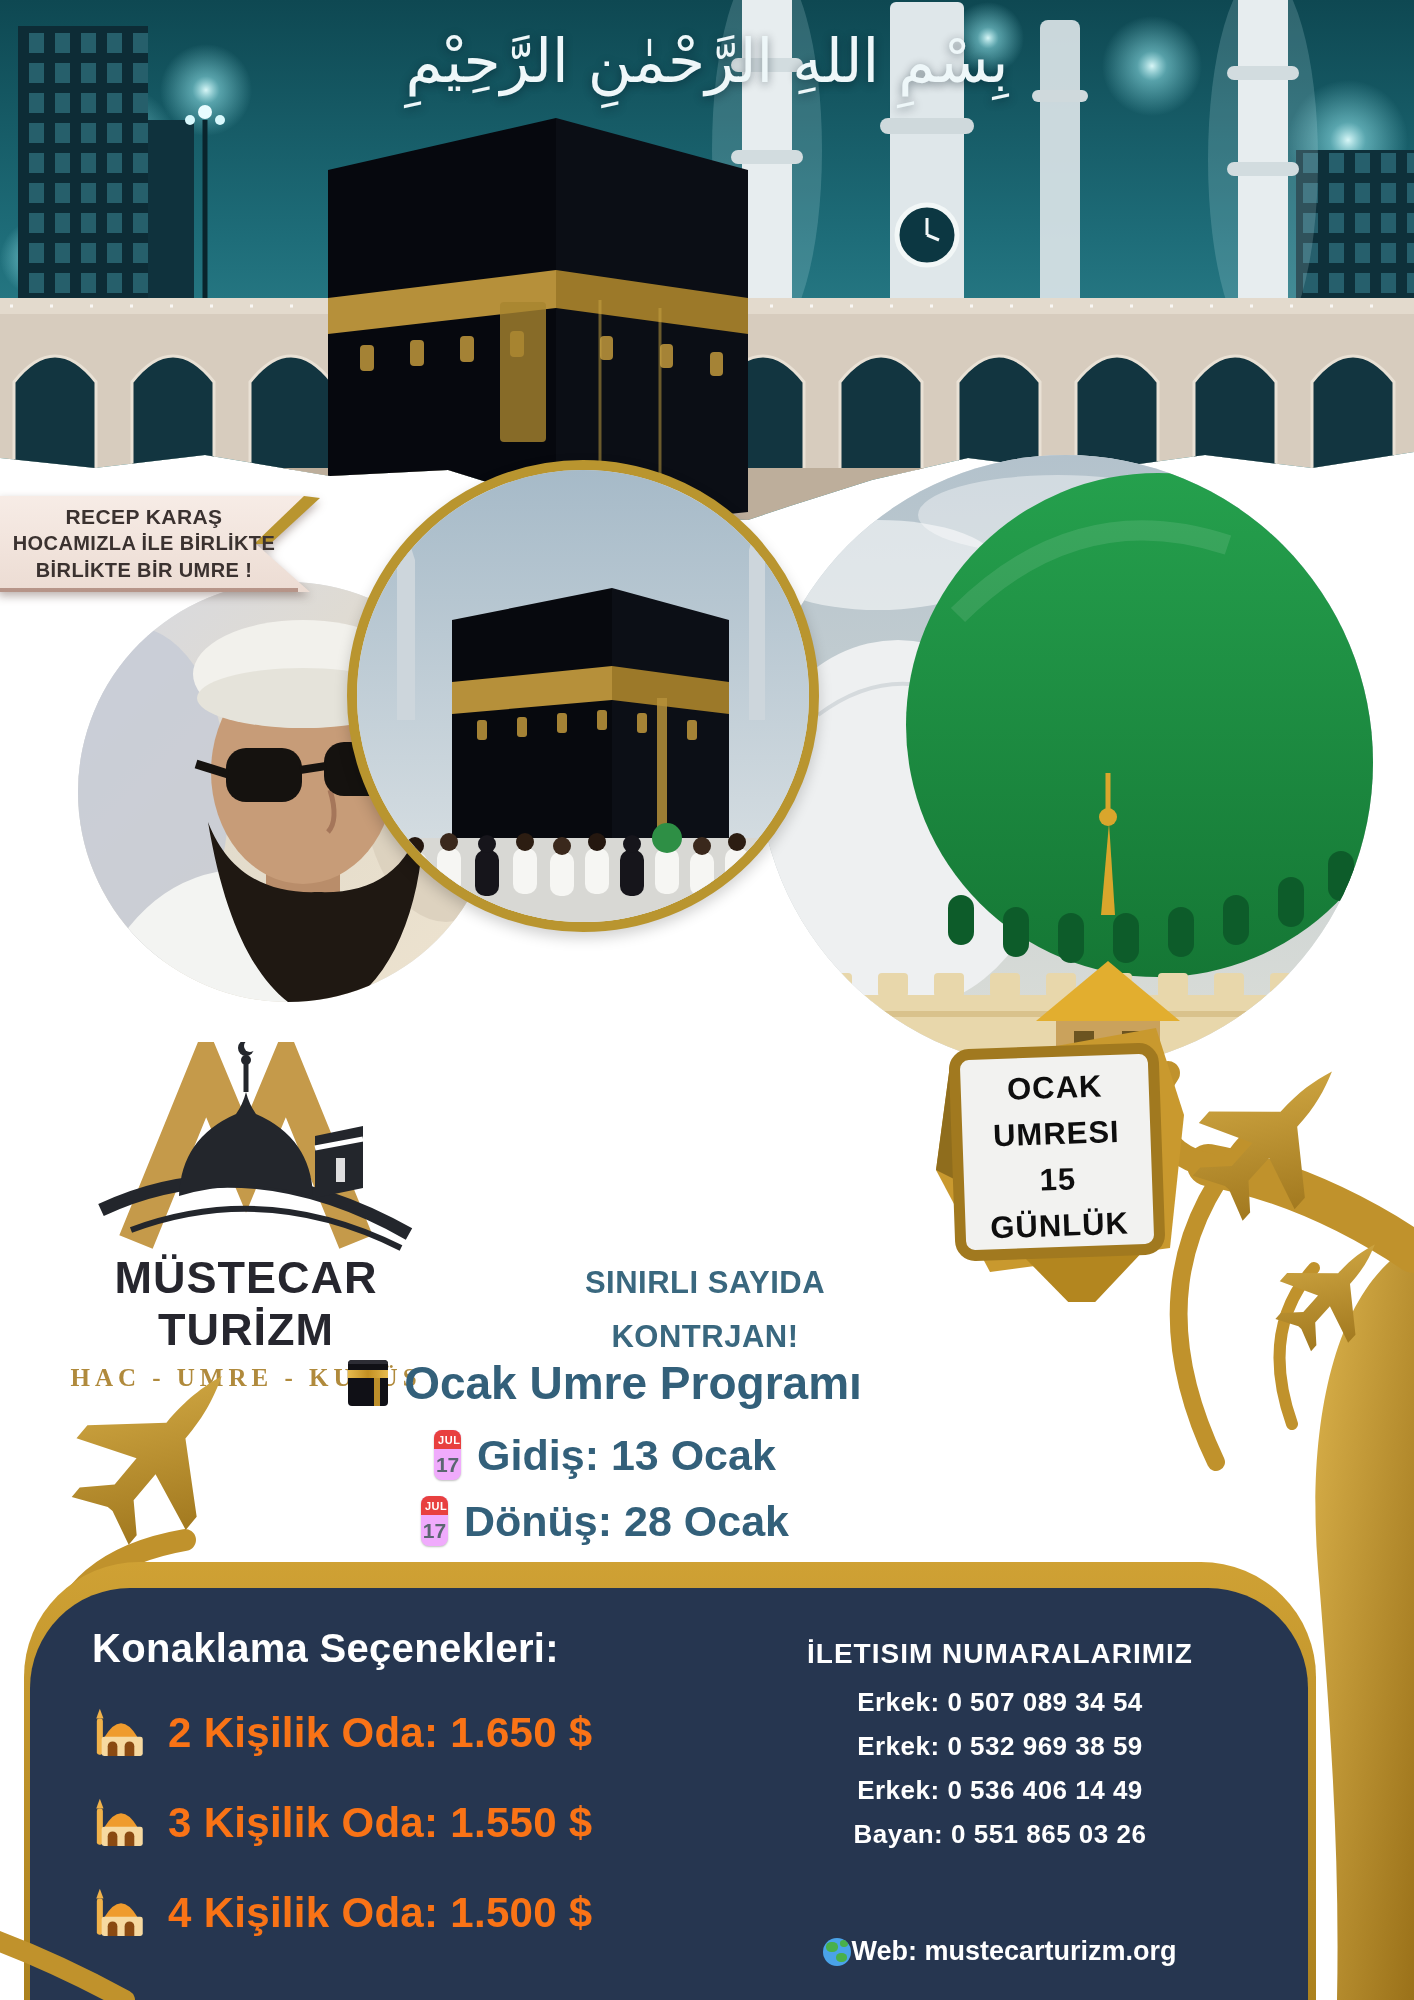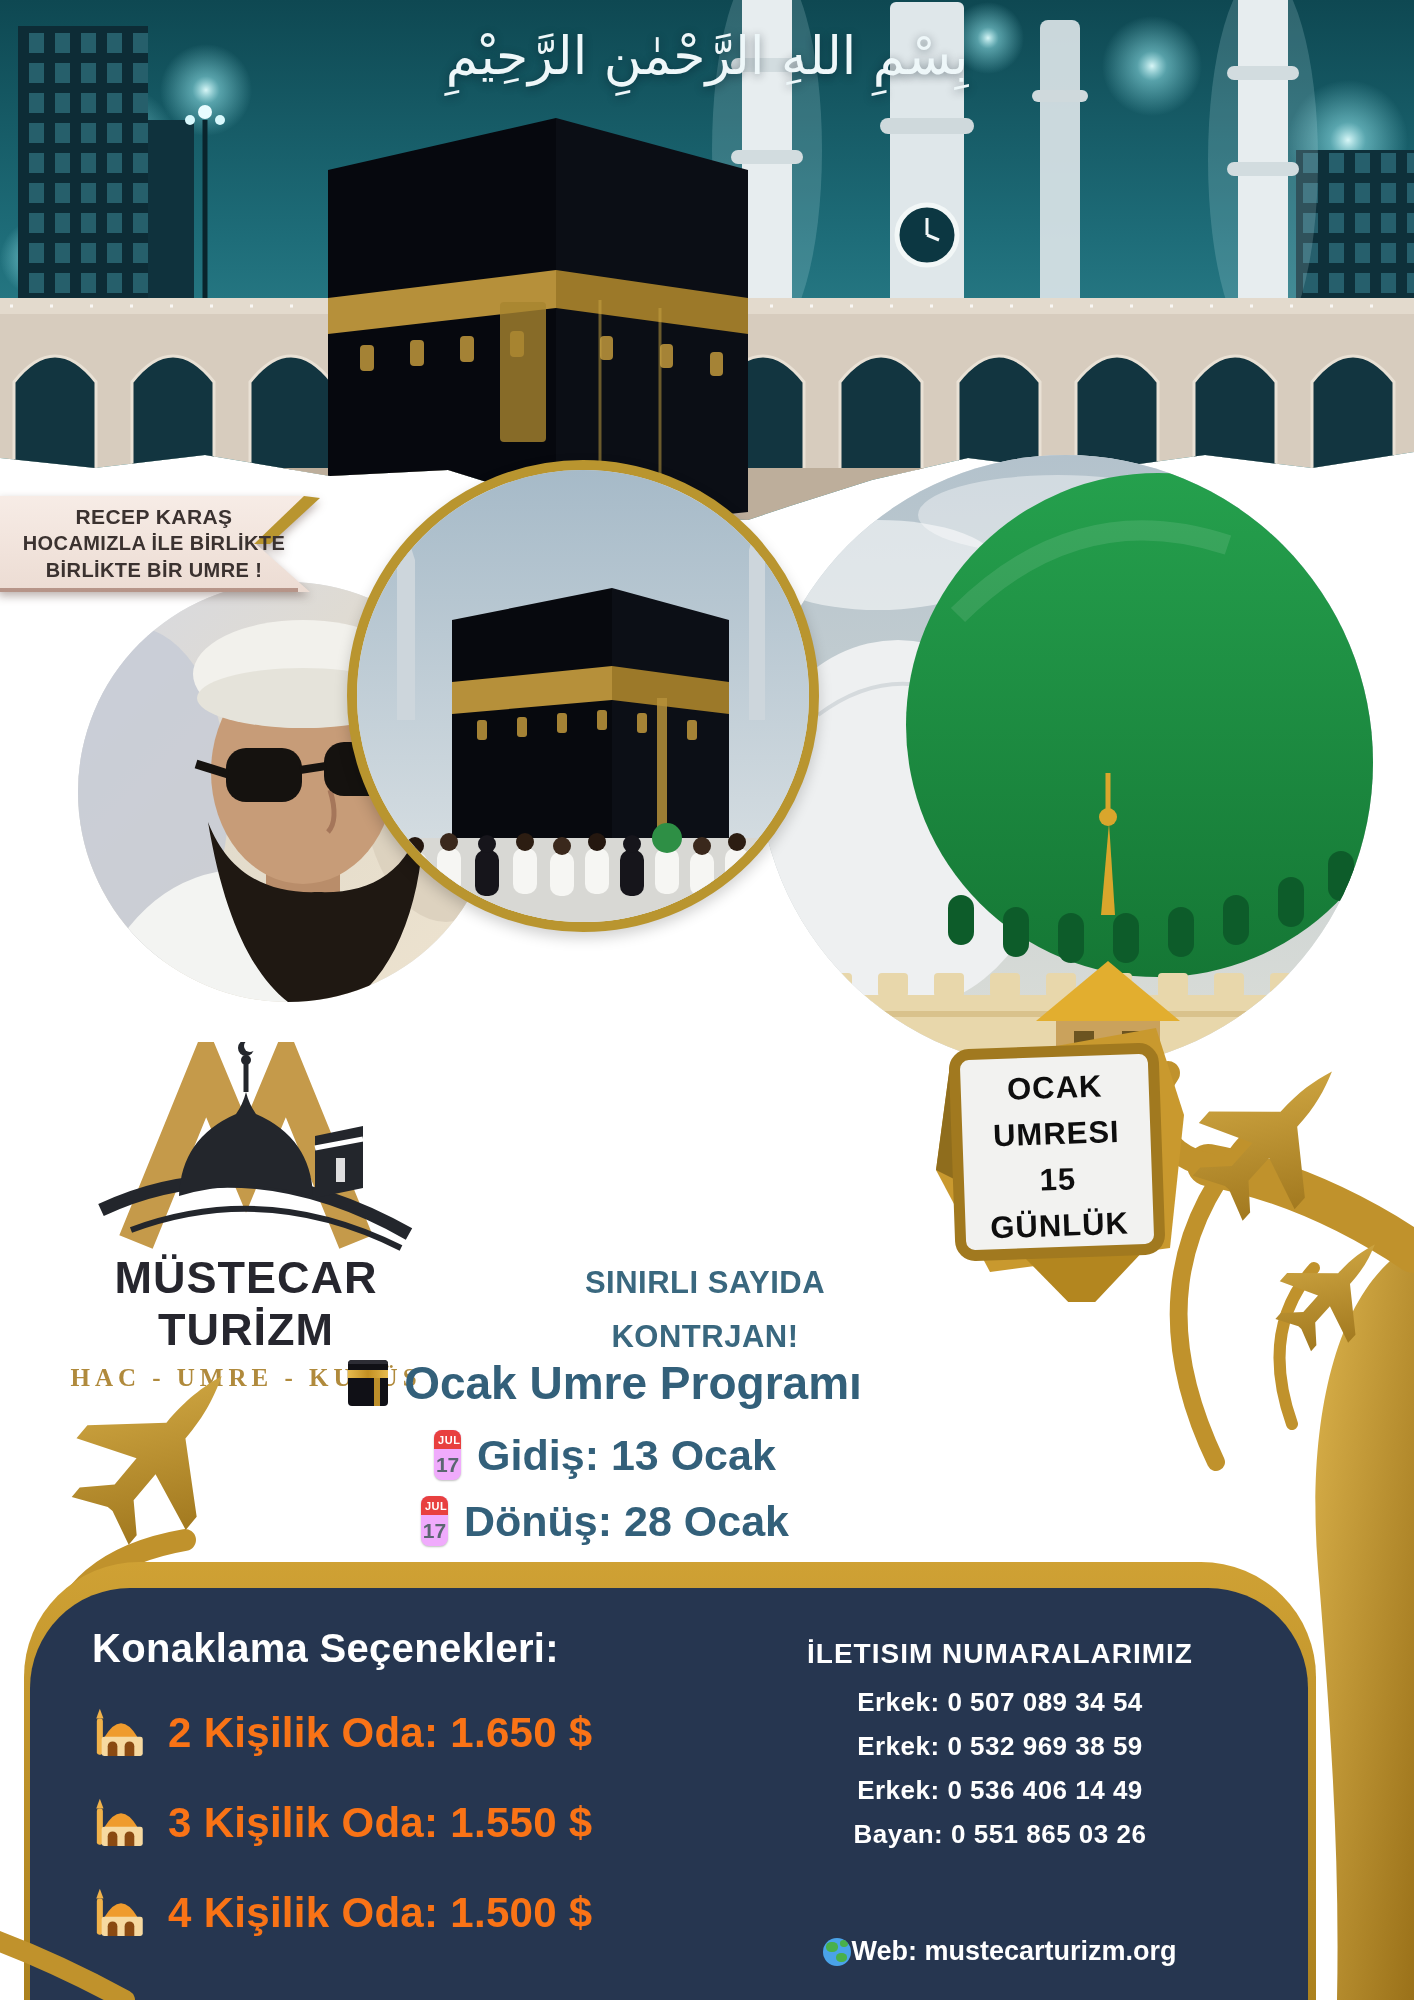--- a/index.html
+++ b/index.html
@@ -5,32 +5,32 @@
   html,body{margin:0;padding:0;background:#888;}
   .page{position:relative;width:1414px;height:2000px;background:#ffffff;overflow:hidden;
         font-family:"Liberation Sans",sans-serif;margin:0 auto;}
 
   
   .hero{position:absolute;left:0;top:0;width:1414px;height:532px;z-index:1;
     clip-path:polygon(0 0,1414px 0,1414px 452px,1312px 468px,1205px 455px,1080px 472px,
       968px 458px,872px 480px,790px 506px,748px 520px,640px 516px,545px 500px,448px 470px,
       330px 476px,205px 455px,95px 468px,0 458px);}
   .bismillah{position:absolute;left:0;right:0;top:26px;text-align:center;
-    font-family:"DejaVu Sans",sans-serif;font-size:52px;color:#eef7f9;
+    font-family:"DejaVu Sans",sans-serif;font-size:60px;color:#eef7f9;
     text-shadow:0 2px 10px rgba(0,20,30,.45);letter-spacing:2px;}
 
   
   .ribbon{position:absolute;left:-2px;top:496px;width:336px;height:96px;z-index:7;
     filter:drop-shadow(0 4px 5px rgba(60,30,20,.35));}
   .ribbon-bg{position:absolute;inset:0;background:linear-gradient(180deg,#f7ece6,#ecdcd3);
     clip-path:polygon(0 0,308px 0,258px 48px,312px 96px,0 96px);}
   .ribbon-fold{position:absolute;inset:0;background:#b9952f;
     clip-path:polygon(306px 0,256px 48px,272px 48px,322px 2px);}
   .ribbon-underline{position:absolute;left:0;bottom:0;width:300px;height:4px;background:#8a5a4a;opacity:.55;}
-  .ribbon-text{position:absolute;left:16px;top:7px;width:280px;text-align:center;}
+  .ribbon-text{position:absolute;left:6px;top:7px;width:280px;text-align:center;}
   .ribbon-line{font-weight:700;color:#3b3230;font-size:20px;line-height:27px;letter-spacing:.4px;}
   .ribbon-line.first{font-size:21px;}
 
   
   .circle{position:absolute;border-radius:50%;overflow:hidden;background:#dfe3e6;}
   .circle svg{display:block;}
   .circle-man{left:78px;top:582px;width:420px;height:420px;z-index:2;}
   .circle-kaaba{left:347px;top:460px;width:452px;height:452px;border:10px solid #b9952f;z-index:3;
      box-shadow:0 6px 14px rgba(0,0,0,.18);}
   .circle-dome{left:758px;top:455px;width:615px;height:615px;z-index:2;}

